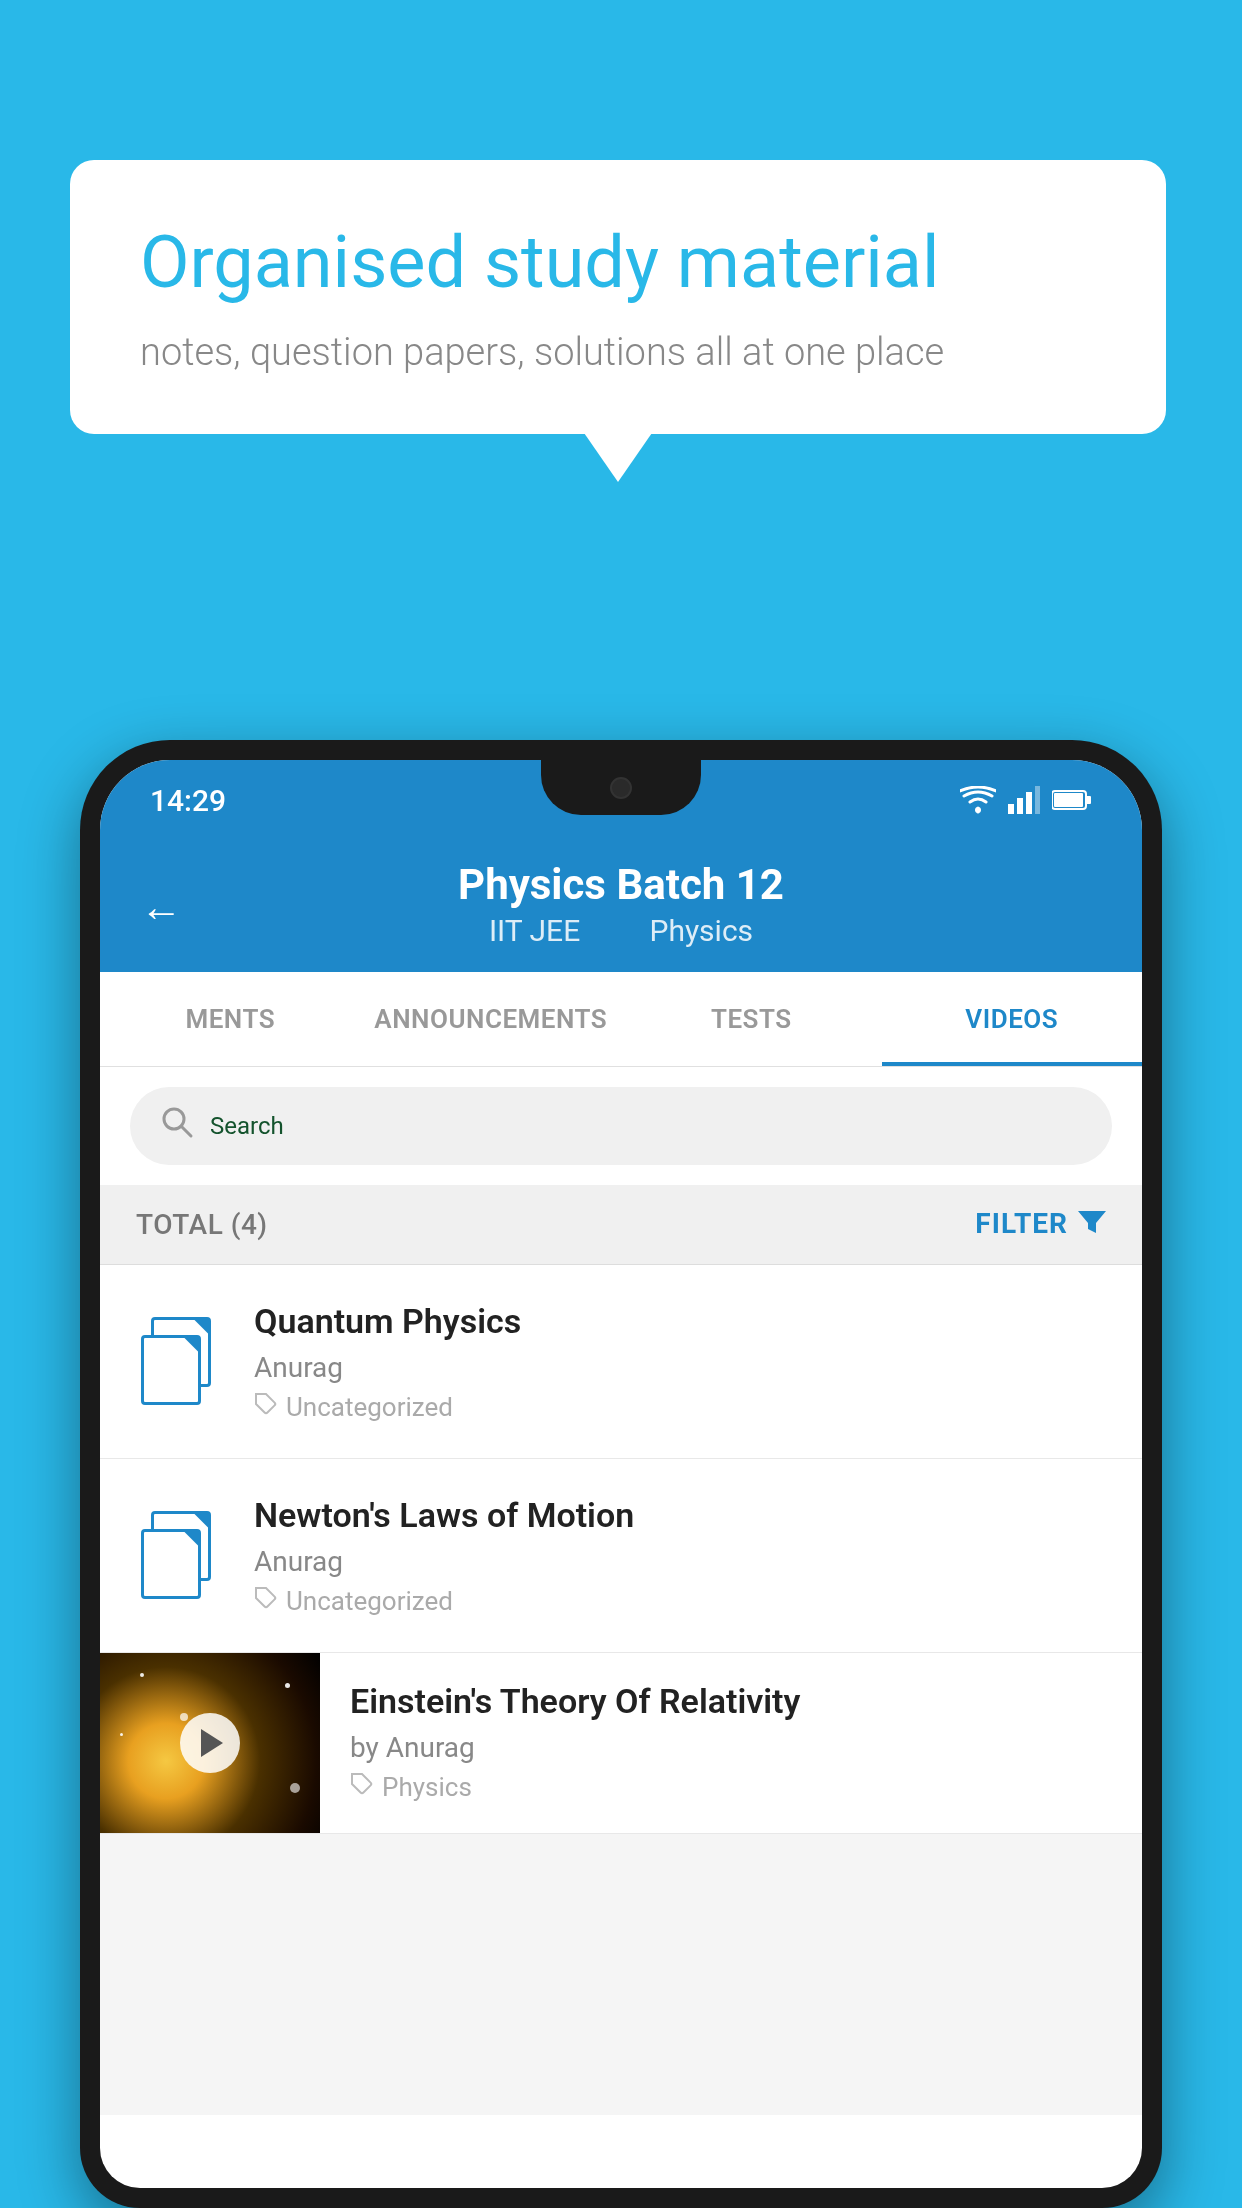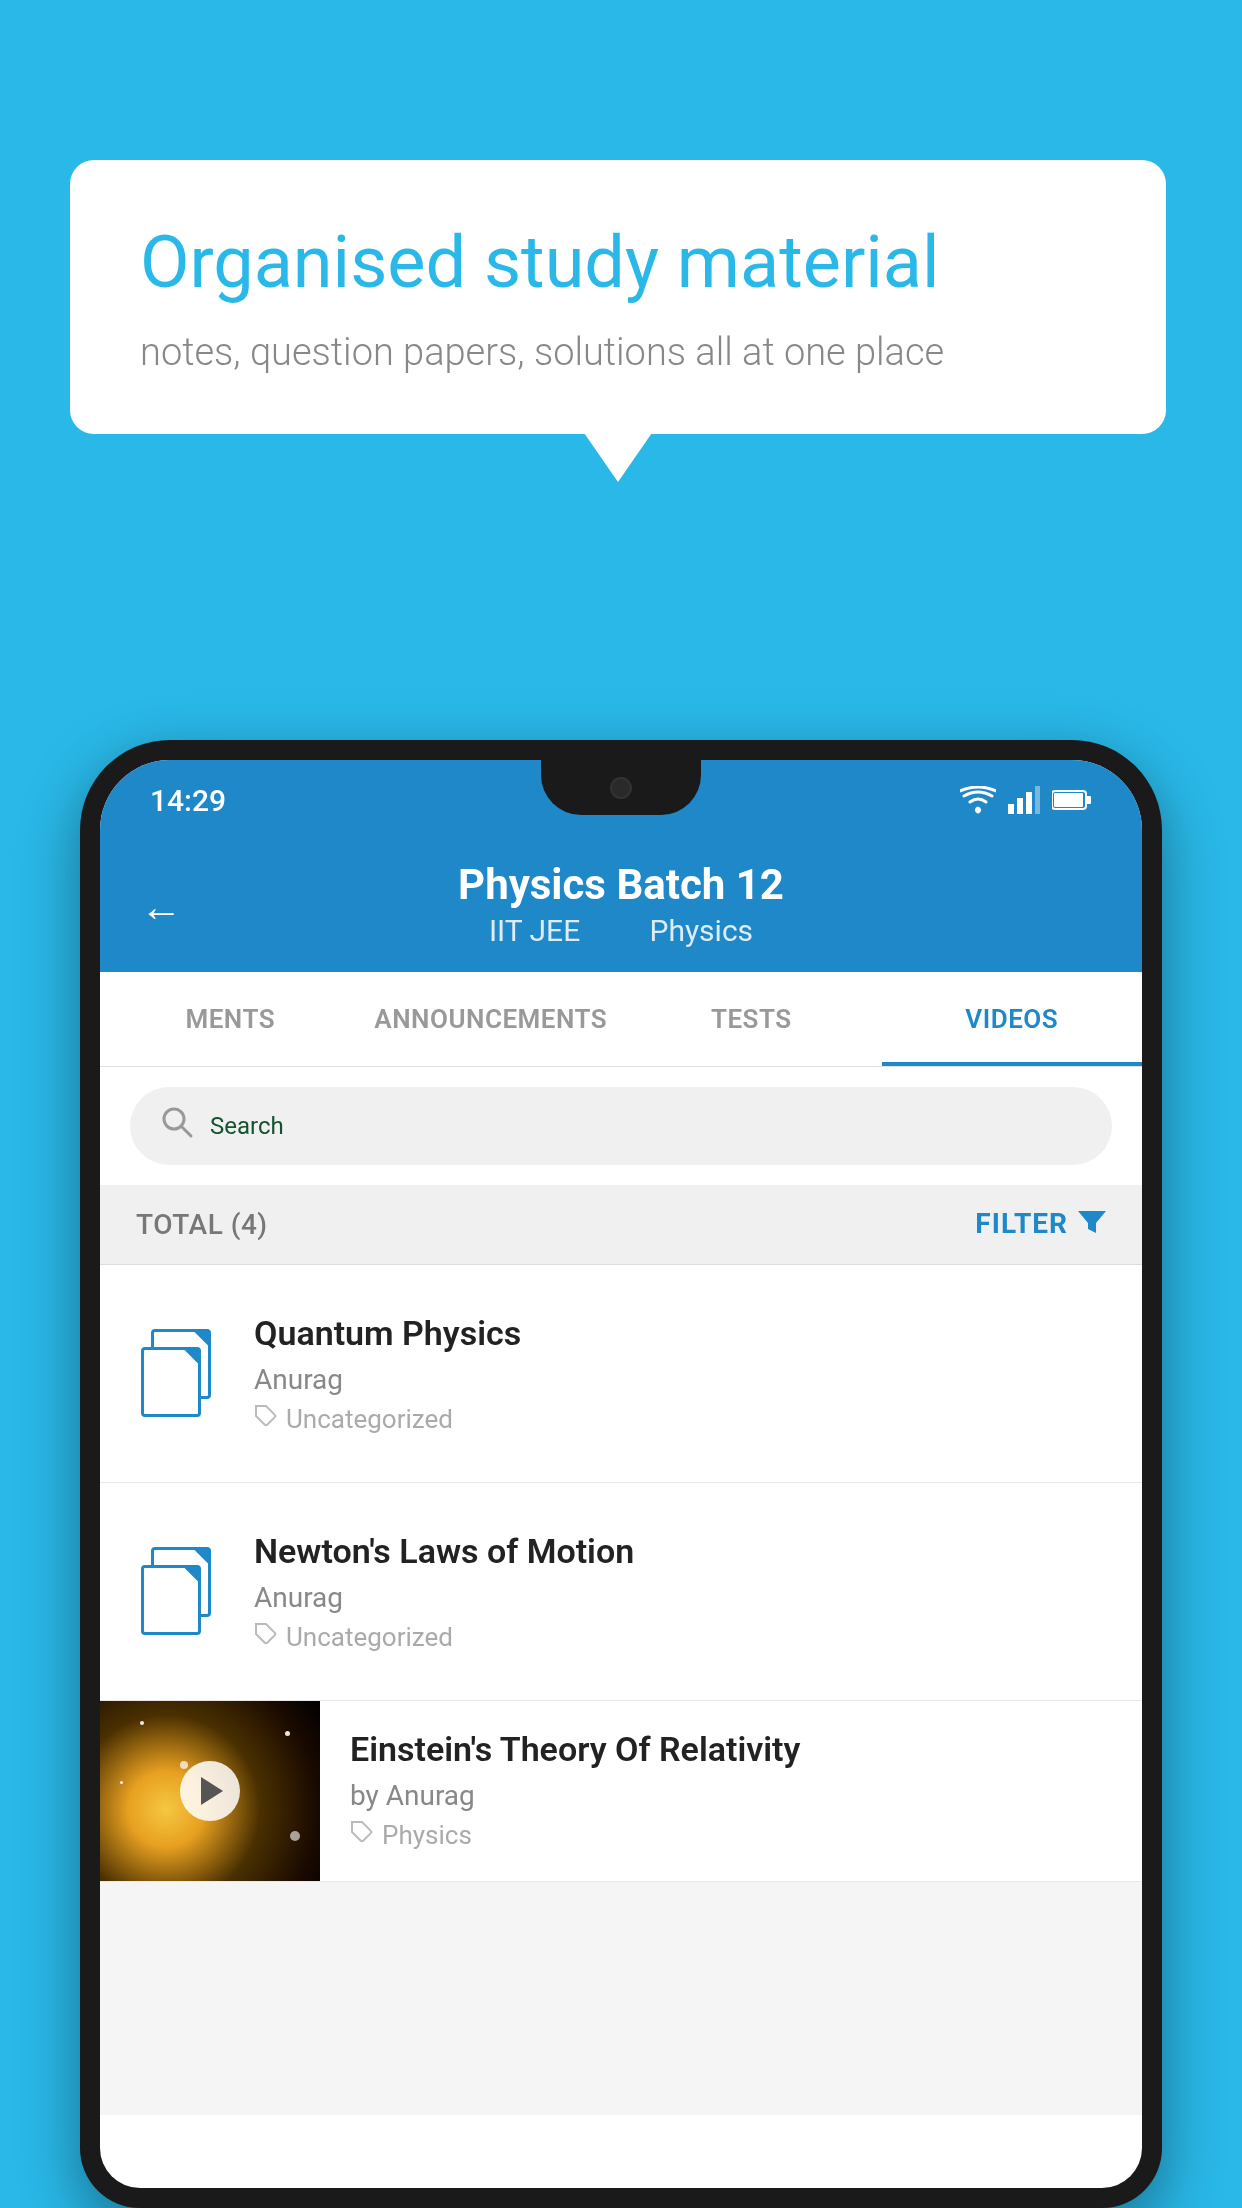--- a/index.html
+++ b/index.html
@@ -248,21 +248,21 @@
     }
 
     
     .video-list {
       background: white;
     }
 
     .video-item {
       display: flex;
       align-items: center;
-      padding: 48px 36px;
+      padding: 36px 36px;
       border-bottom: 1px solid #e8e8e8;
       gap: 28px;
       cursor: pointer;
       background: white;
     }
 
     .video-thumb-icon {
       width: 90px;
       height: 90px;
       flex-shrink: 0;

